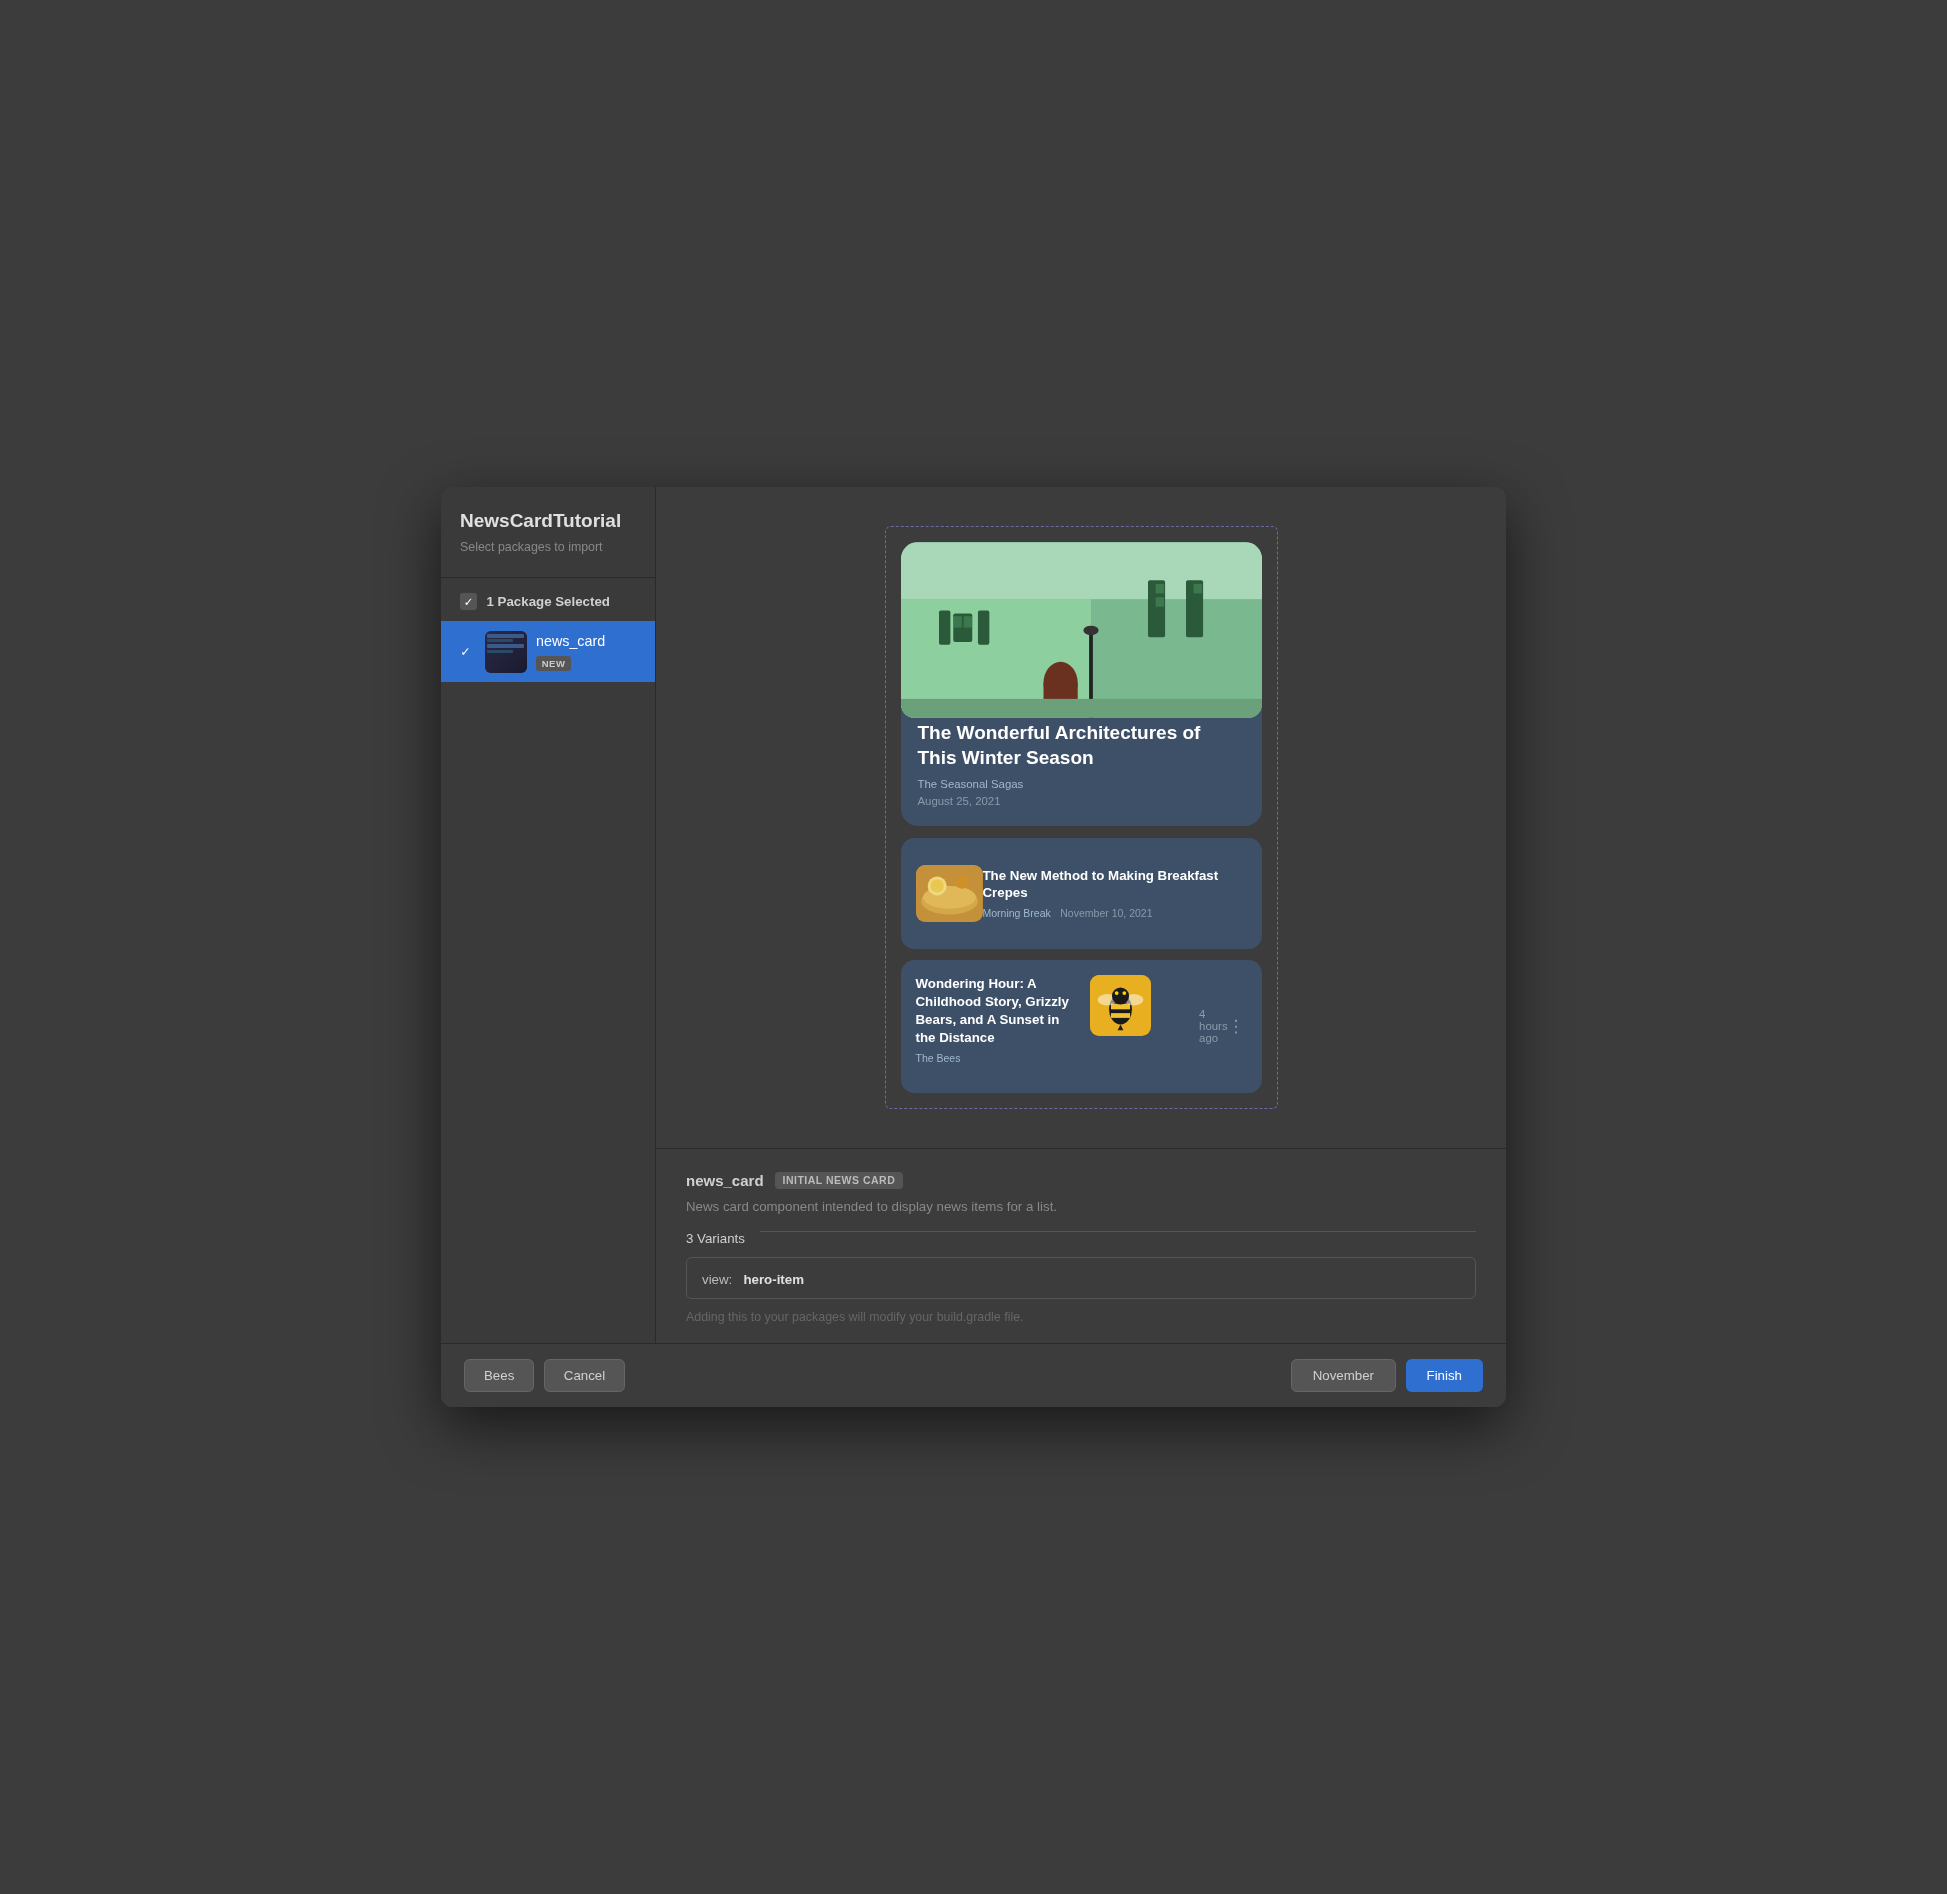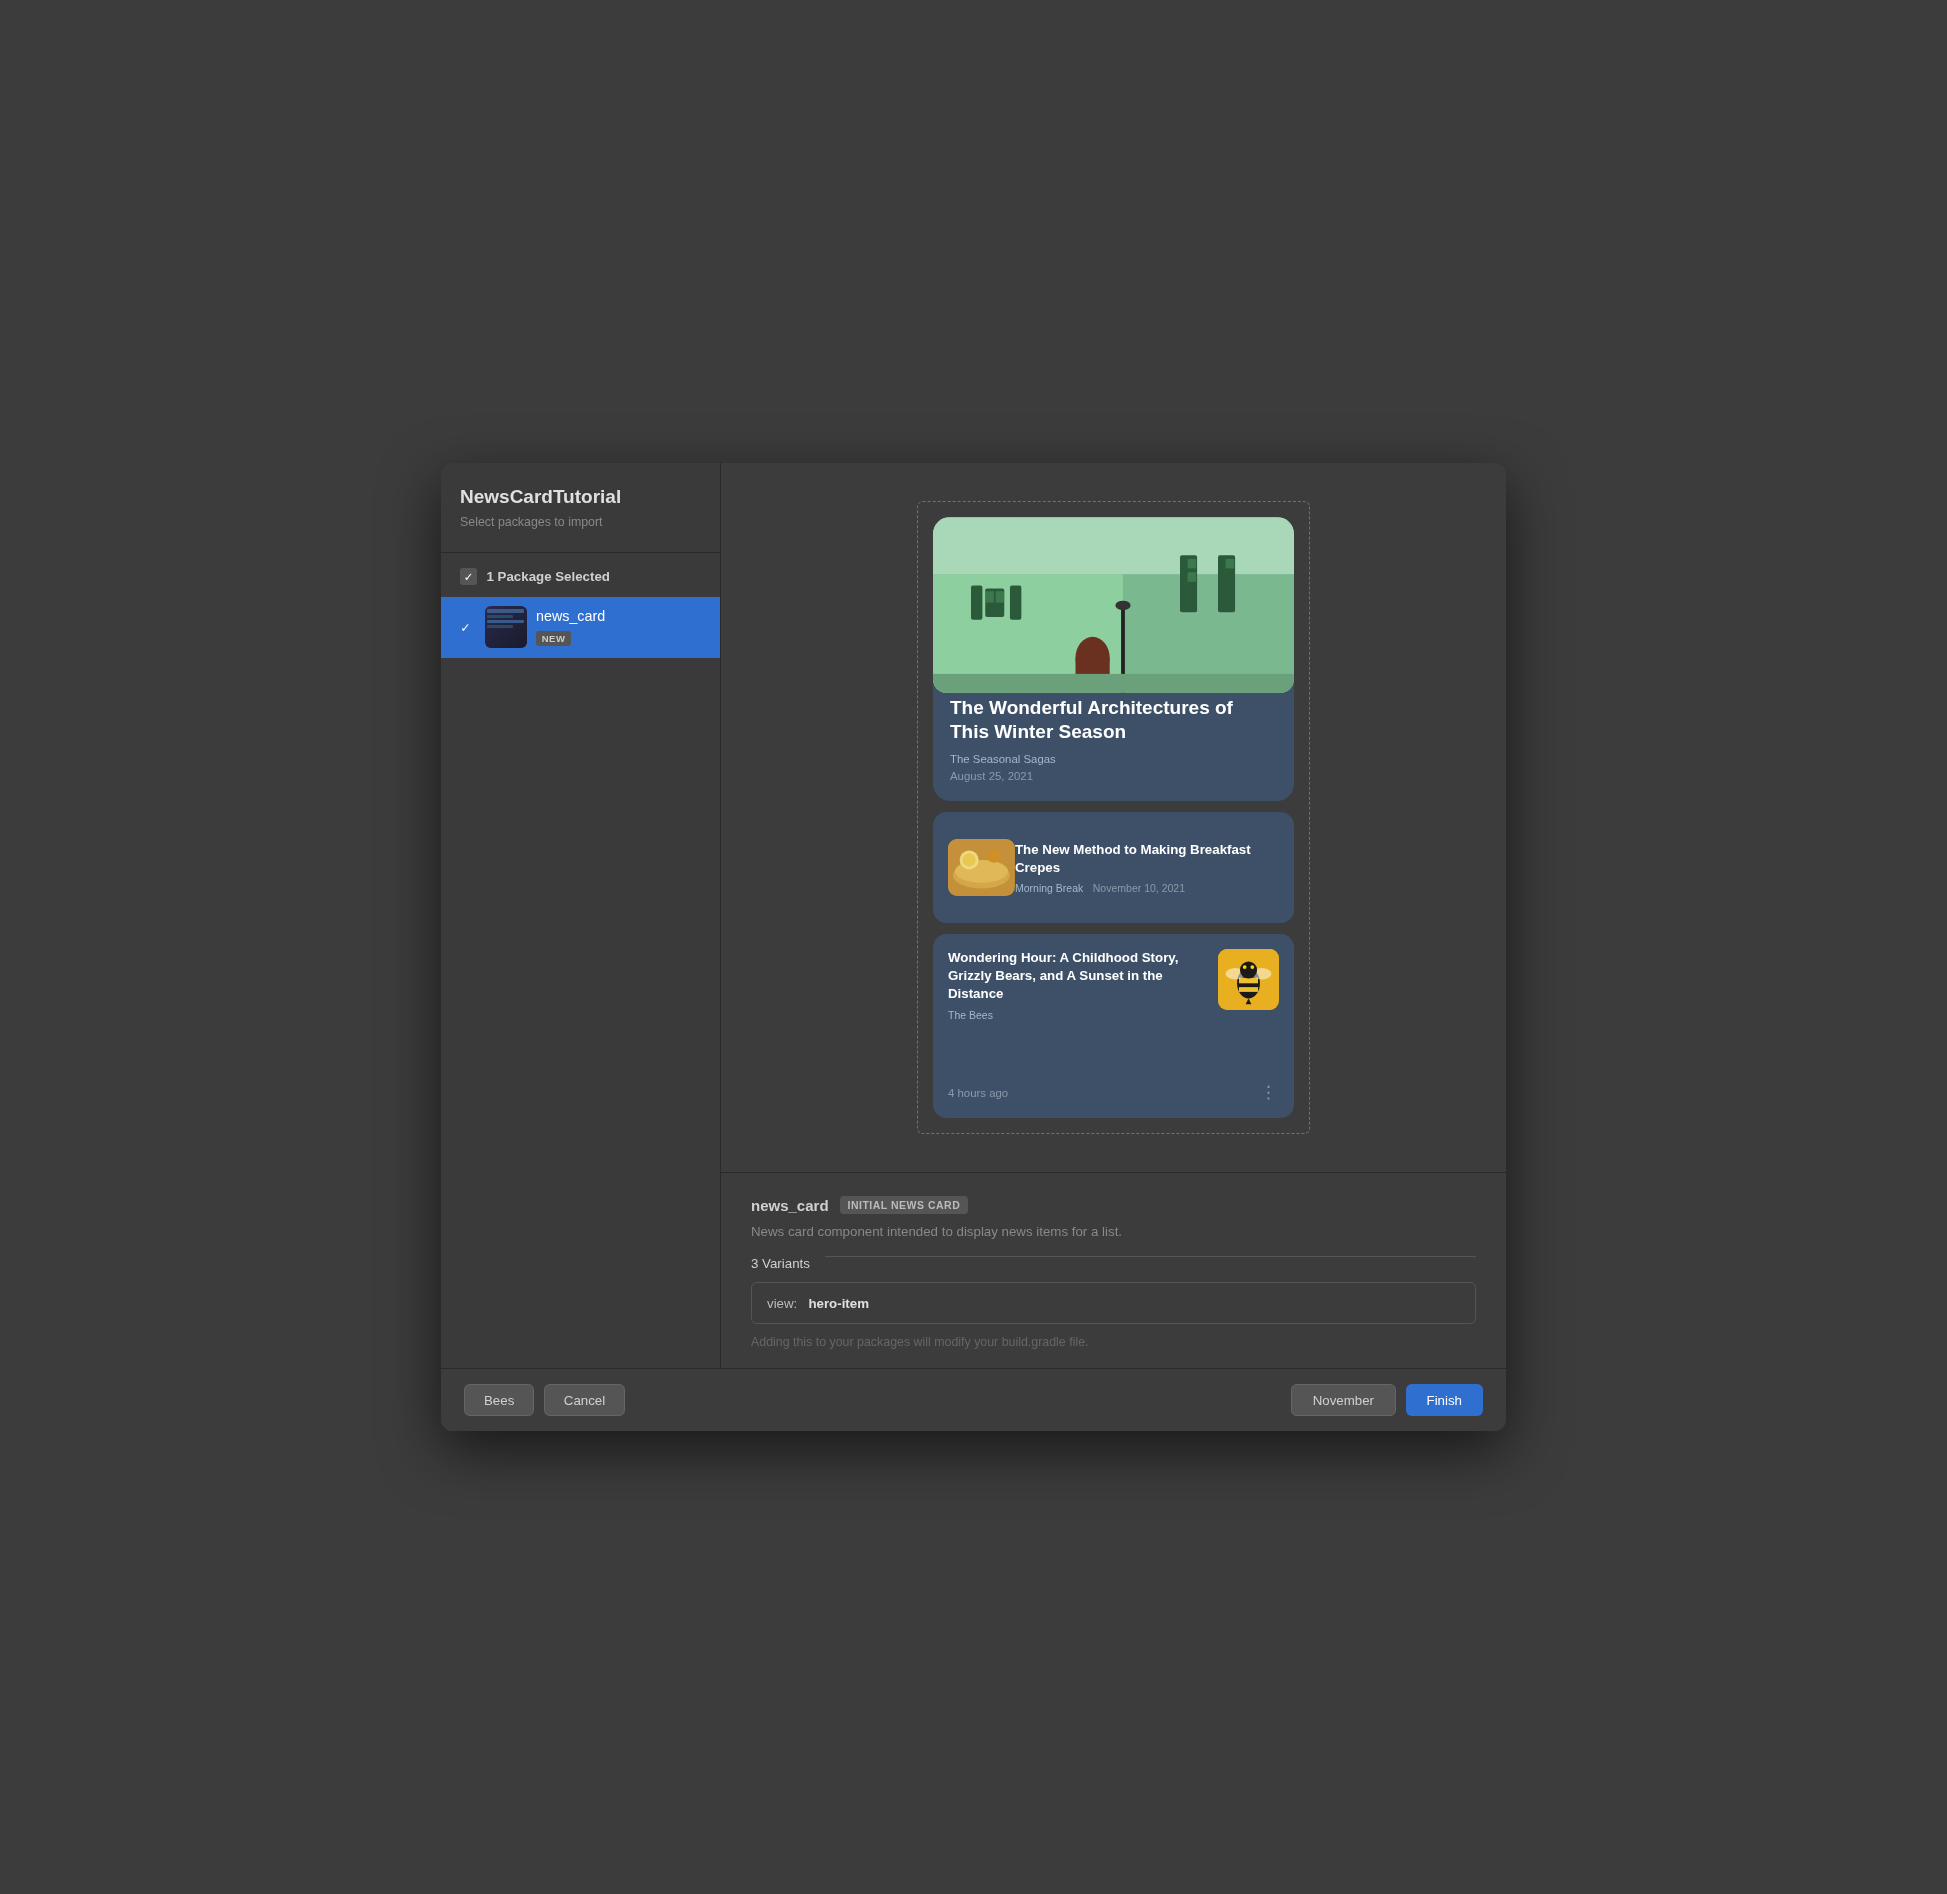--- a/index.html
+++ b/index.html
@@ -49,21 +49,21 @@
       color: #d0d0d0;
       font-size: 14.3px;
       font-weight: 600;
     }
     .content {
       display: flex;
       flex: 1;
       min-height: 856px;
     }
     .sidebar {
-      width: 280px;
+      width: 215px;
       background: #3a3a3a;
       border-right: 1px solid #2a2a2a;
       display: flex;
       flex-direction: column;
       padding: 23px 0 0 0;
       flex-shrink: 0;
     }
     .sidebar-project-name {
       color: #e0e0e0;
       font-size: 19px;
@@ -260,21 +260,21 @@
     .middle-card-date {
       color: #8a9aaa;
       font-size: 10.5px;
     }
     
     .bottom-card {
       background: #3d5068;
       border-radius: 13.3px;
       padding: 15px 15px;
       display: flex;
-      flex-direction: column;
+      flex-direction: row;
       gap: 48px;
     }
     .bottom-card-top {
       display: flex;
       align-items: flex-start;
       gap: 11.4px;
       margin-bottom: 13.3px;
     }
     .bottom-card-text { flex: 1; }
     .bottom-card-title {

